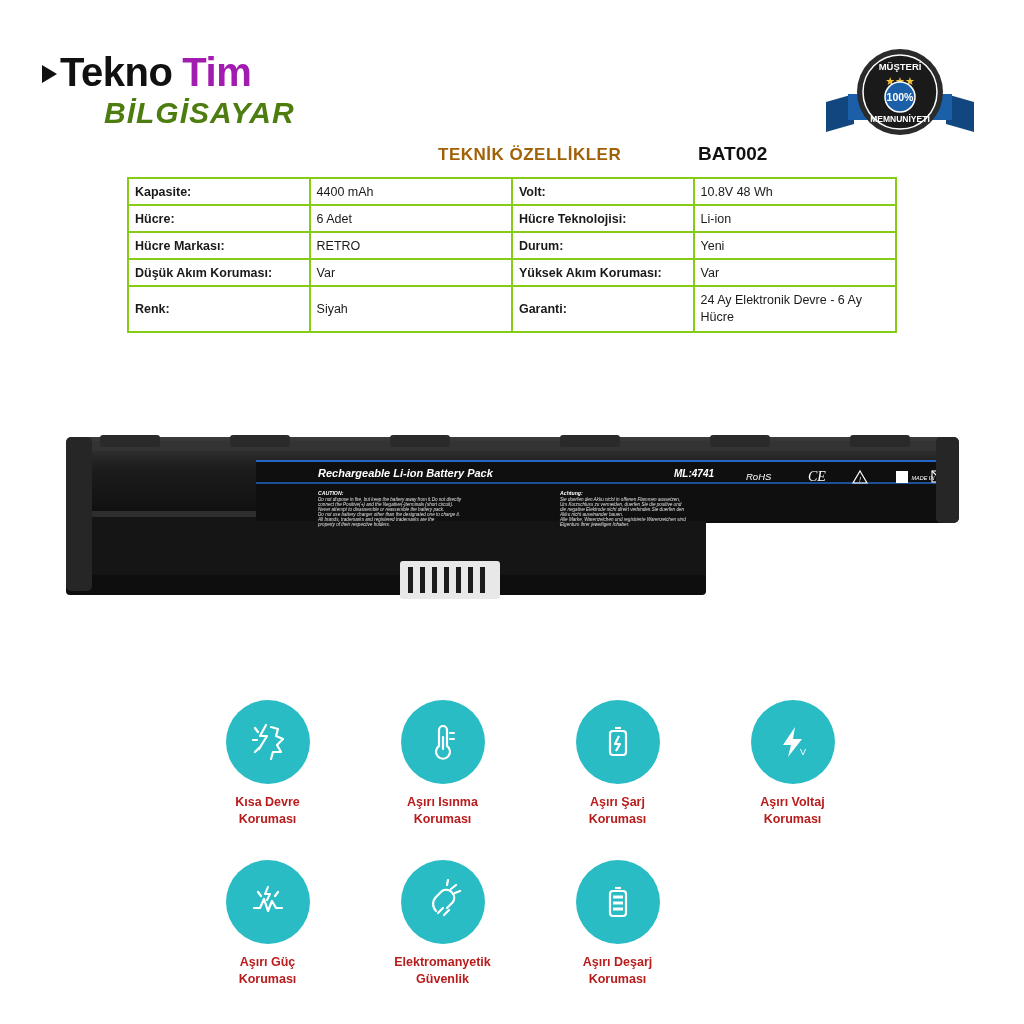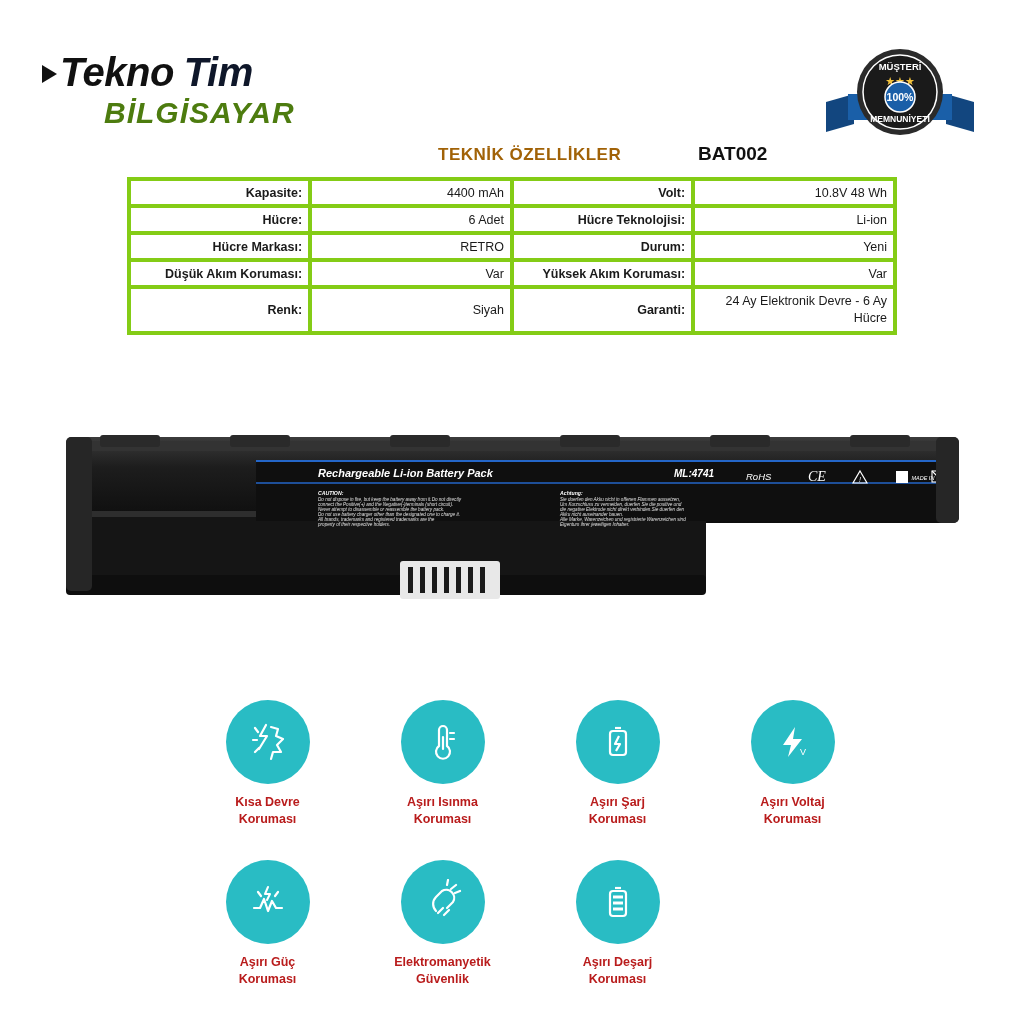--- a/index.html
+++ b/index.html
@@ -17,34 +17,33 @@
   .brand {
     position: absolute;
     left: 42px; top: 52px;
     width: 330px;
   }
   .brand-line1 {
     display: flex;
     align-items: center;
     font-size: 40px;
     font-weight: bold;
-    font-style: italic;
     letter-spacing: -0.5px;
     line-height: 1;
   }
   .brand-arrow {
     width: 0; height: 0;
     border-top: 9px solid transparent;
     border-bottom: 9px solid transparent;
     border-left: 15px solid #111;
     margin-right: 3px;
     margin-top: 4px;
   }
   .brand-tekno { color: #111; }
-  .brand-tim { color: #0f172a; margin-left: 10px; }
+  .brand-tim { color: #a21caf; margin-left: 10px; }
   .brand-line2 {
     margin-top: 4px;
     margin-left: 62px;
     font-size: 30px;
     font-weight: bold;
     font-style: italic;
     letter-spacing: 1px;
     color: #4d7c0f;
   }
 
@@ -75,24 +74,24 @@
 
   
   .spec-table {
     position: absolute;
     left: 127px; top: 177px;
     width: 770px;
     border-collapse: collapse;
     font-size: 12.5px;
   }
   .spec-table td {
-    border: 4px solid #84cc16;
+    border: 2px solid #84cc16;
     height: 27px;
     padding: 3px 6px;
-    text-align: right;
+    text-align: left;
     vertical-align: middle;
   }
   .spec-table td.lbl { font-weight: bold; width: 182px; }
   .spec-table td.val { width: 203px; font-weight: normal; }
   .spec-table tr.tall td { height: 46px; }
   .spec-table td.two-line { line-height: 1.35; }
 
   
   .battery-wrap {
     position: absolute;

